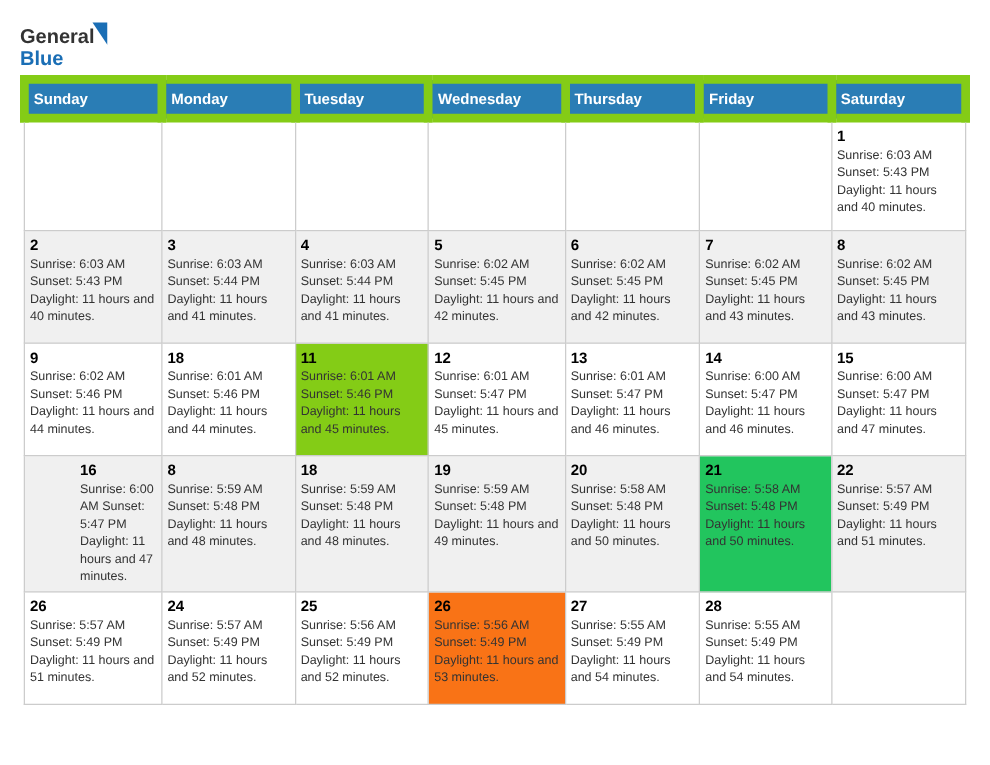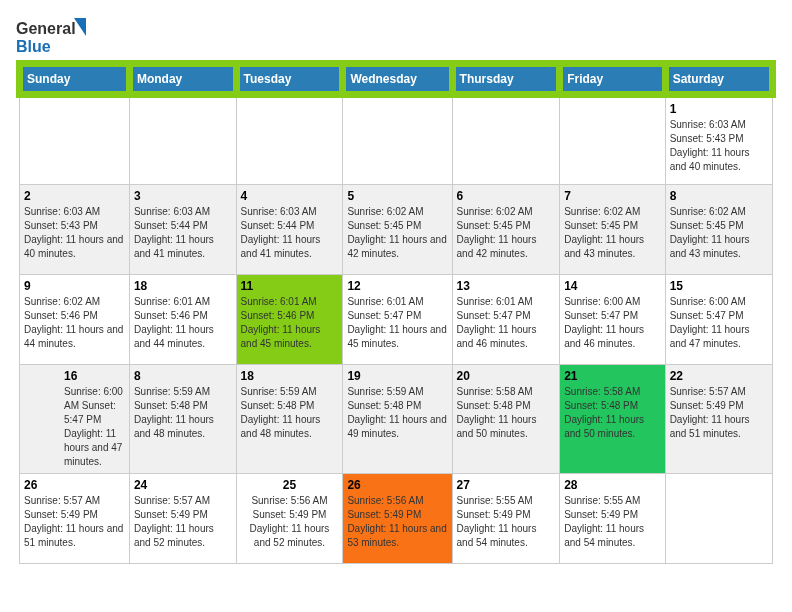--- a/index.html
+++ b/index.html
@@ -266,21 +266,21 @@
           <div class="cell-info">Sunrise: 5:57 AM
 Sunset: 5:49 PM
 Daylight: 11 hours and 51 minutes.</div>
         </td>
         <td style="background-color: rgb(255, 255, 255);">
           <span class="day-num">24</span>
           <div class="cell-info">Sunrise: 5:57 AM
 Sunset: 5:49 PM
 Daylight: 11 hours and 52 minutes.</div>
         </td>
-        <td style="background-color: rgb(255, 255, 255); text-align: center;">
+        <td style="background-color: rgb(255, 255, 255);">
           <span class="day-num">25</span>
           <div class="cell-info">Sunrise: 5:56 AM
 Sunset: 5:49 PM
 Daylight: 11 hours and 52 minutes.</div>
         </td>
         <td style="background-color: #f97316;">
           <span class="day-num">26</span>
           <div class="cell-info">Sunrise: 5:56 AM
 Sunset: 5:49 PM
 Daylight: 11 hours and 53 minutes.</div>

